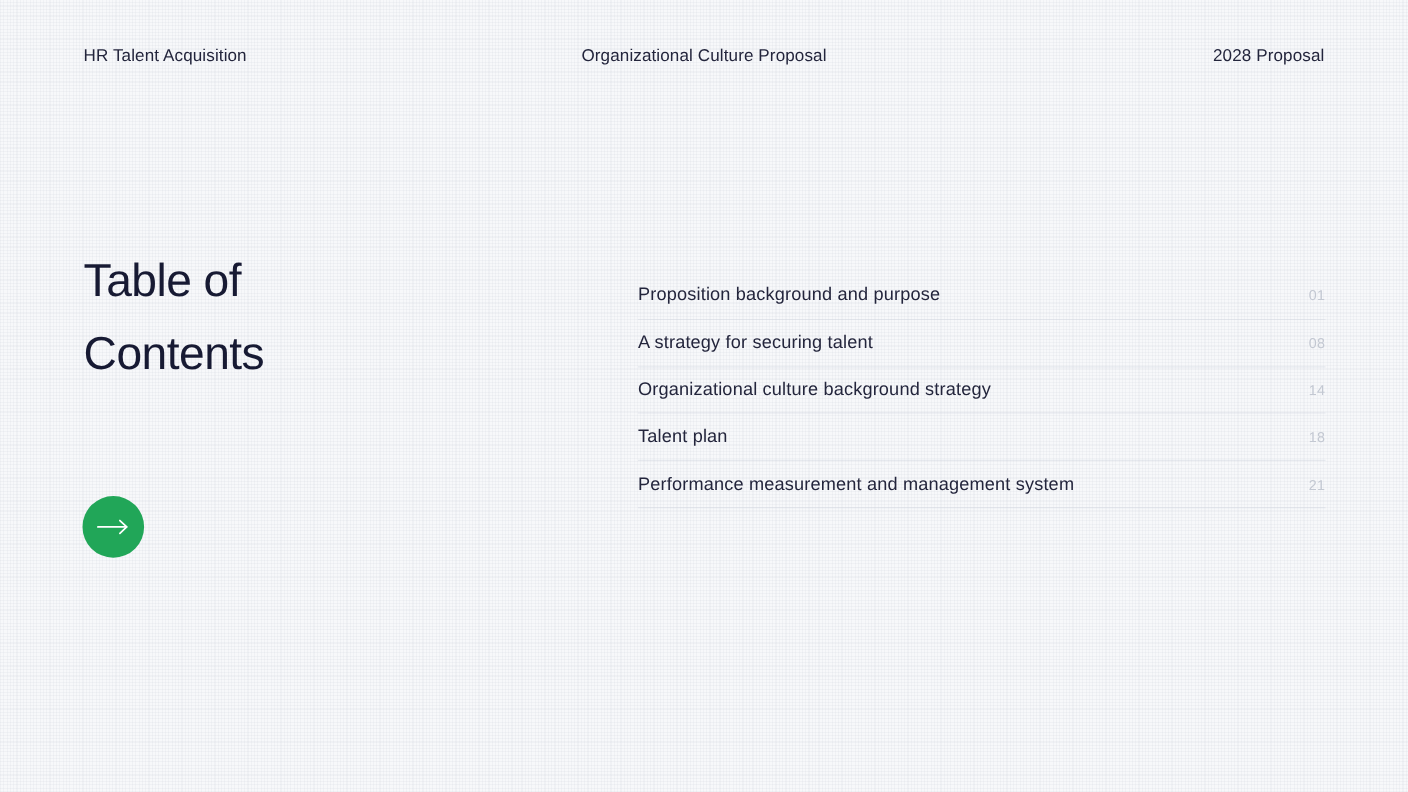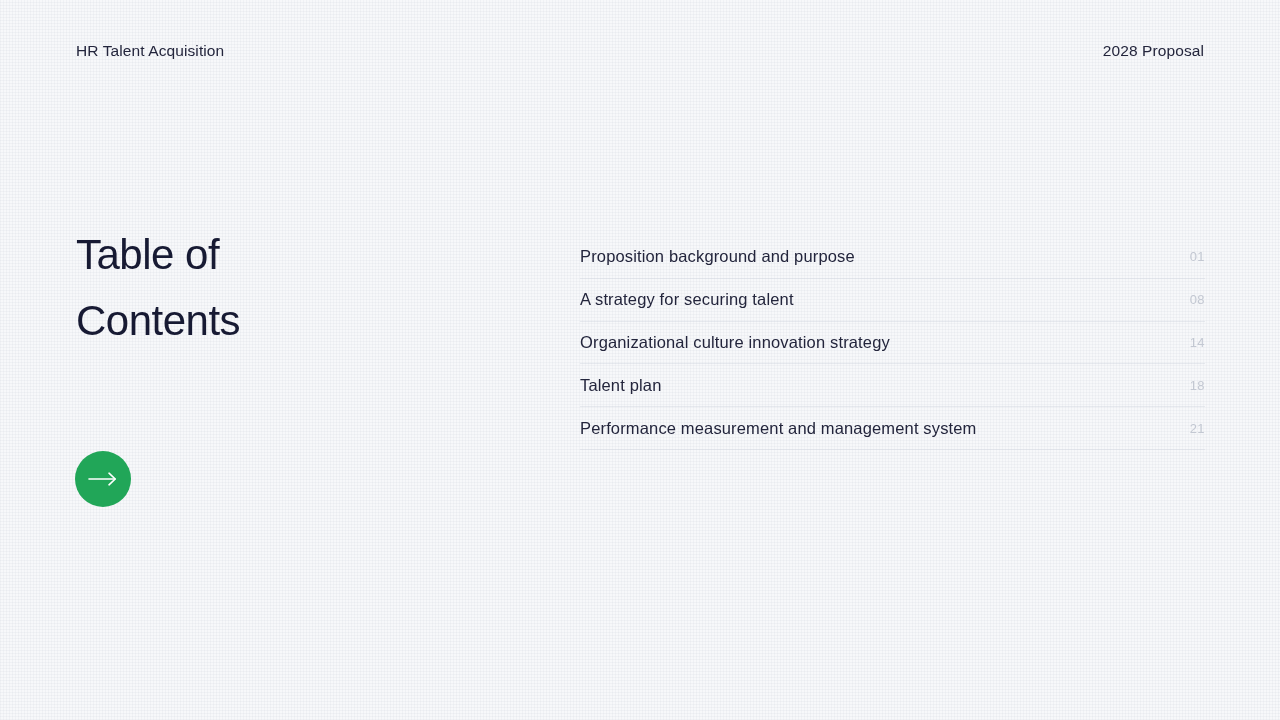--- a/index.html
+++ b/index.html
@@ -87,21 +87,21 @@
     display: flex;
     align-items: center;
     justify-content: center;
   }
   .arrow-button svg { display: block; }
 
   
   .toc {
     position: absolute;
     left: 580px;
-    top: 236px;
+    top: 248px;
     width: 625px;
   }
   .toc-row {
     position: relative;
     height: 41.8px;
     display: flex;
     align-items: center;
     justify-content: space-between;
     border-bottom: 1px solid rgba(205,210,221,0.40);
   }
@@ -122,20 +122,21 @@
     min-width: 26px;
   }
 </style>
 </head>
 <body>
 
 <div class="slide">
 
   <div class="header">
     <span class="header-item header-left">HR Talent Acquisition</span>
+    <span class="header-item header-center">Organizational Culture Proposal</span>
     <span class="header-item header-right">2028 Proposal</span>
   </div>
 
   <div class="title-block">
     <h1 class="big-title">Table of
 Contents</h1>
   </div>
 
   <button class="arrow-button">
     <span>
@@ -153,21 +154,21 @@
       <span class="toc-page">01</span>
     </div>
 
 
     <div class="toc-row">
       <span class="toc-label">A strategy for securing talent</span>
       <span class="toc-page">08</span>
     </div>
 
     <div class="toc-row">
-      <span class="toc-label">Organizational culture innovation strategy</span>
+      <span class="toc-label">Organizational culture background strategy</span>
       <span class="toc-page">14</span>
     </div>
 
     <div class="toc-row">
       <span class="toc-label">Talent plan</span>
       <span class="toc-page">18</span>
     </div>
 
     <div class="toc-row">
       <span class="toc-label">Performance measurement and management system</span>

